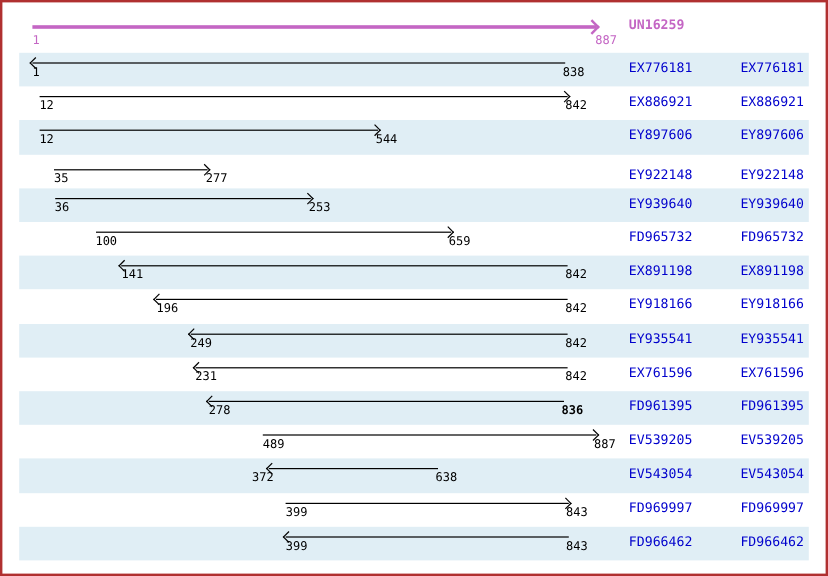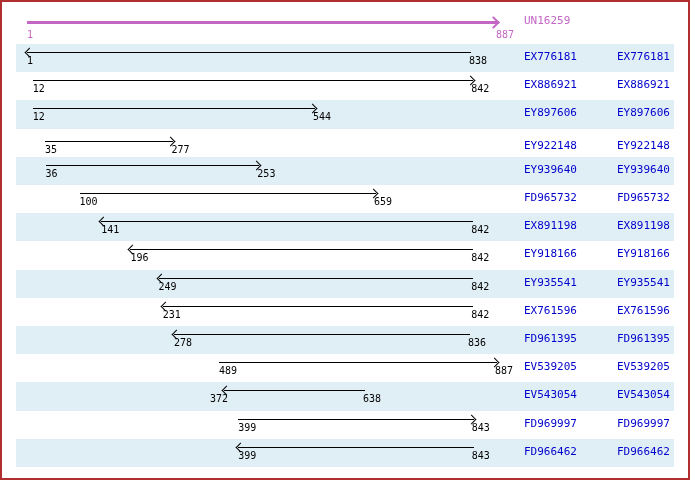--- a/index.html
+++ b/index.html
@@ -12,21 +12,21 @@
     overflow:hidden;
     font-family:"DejaVu Sans Mono",monospace;
   }
   
   .cline{position:absolute;height:0;border-top:3px solid var(--mag,#c466c4);}
   .c-ah{position:absolute;width:7px;height:7px;
         border-top:2px solid var(--mag,#c466c4);
         border-right:2px solid var(--mag,#c466c4);
         transform:rotate(45deg);}
   .cnum{position:absolute;font-size:10px;line-height:10px;color:var(--mag,#c466c4);white-space:nowrap;}
-  .cname{position:absolute;font-size:11px;line-height:12px;color:var(--mag,#c466c4);white-space:nowrap;}
+  .cname{position:absolute;font-size:11px;line-height:12px;color:var(--mag,#c466c4);white-space:nowrap;font-weight:bold;}
   
   .row{position:absolute;left:14px;width:658px;height:28.2px;}
   .row.band{background:var(--band,#e0eef5);}
   .line{position:absolute;top:8px;height:0;border-top:1px solid #000;}
   .ah{position:absolute;top:5px;width:6px;height:6px;}
   .ah.right{border-top:1px solid #000;border-right:1px solid #000;transform:rotate(45deg);}
   .ah.left{border-top:1px solid #000;border-left:1px solid #000;transform:rotate(-45deg);}
   .num{position:absolute;top:12px;font-size:10px;line-height:10px;color:#000;white-space:nowrap;}
   .acc{position:absolute;top:7px;font-size:11px;line-height:12px;color:var(--acc,#0000cc);white-space:nowrap;cursor:pointer;}
   .acc.c1{left:508px;}
@@ -121,21 +121,21 @@
     <span class="ah left" style="left: 145.801px;"></span>
     <span class="num start" style="left: 146.801px;">231</span>
     <span class="num end" style="left: 455.129px;">842</span>
     <span class="acc c1">EX761596</span>
     <span class="acc c2">EX761596</span>
   </div>
       <div class="row band" style="top: 324px;">
     <span class="line" style="left: 157.941px; width: 296.005px;"></span>
     <span class="ah left" style="left: 156.941px;"></span>
     <span class="num start" style="left: 157.941px;">278</span>
-    <span class="num end" style="left: 451.946px;">836</span>
+    <span class="num end" style="left: 451.946px; font-weight: bold;">836</span>
     <span class="acc c1">FD961395</span>
     <span class="acc c2">FD961395</span>
   </div>
       <div class="row" style="top: 352.2px;">
     <span class="line" style="left: 203.032px; width: 277.968px;"></span>
     <span class="ah right" style="left: 475px;"></span>
     <span class="num start" style="left: 203.032px;">489</span>
     <span class="num end" style="left: 479px;">887</span>
     <span class="acc c1">EV539205</span>
     <span class="acc c2">EV539205</span>

